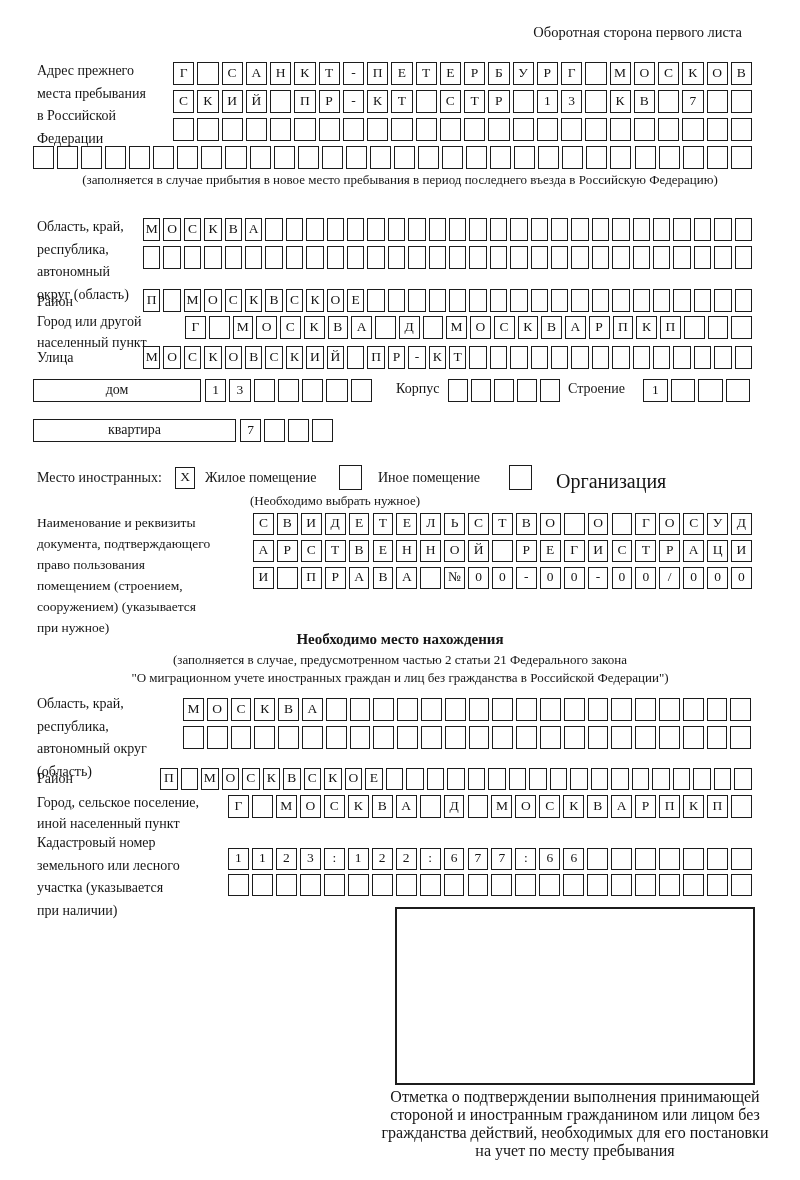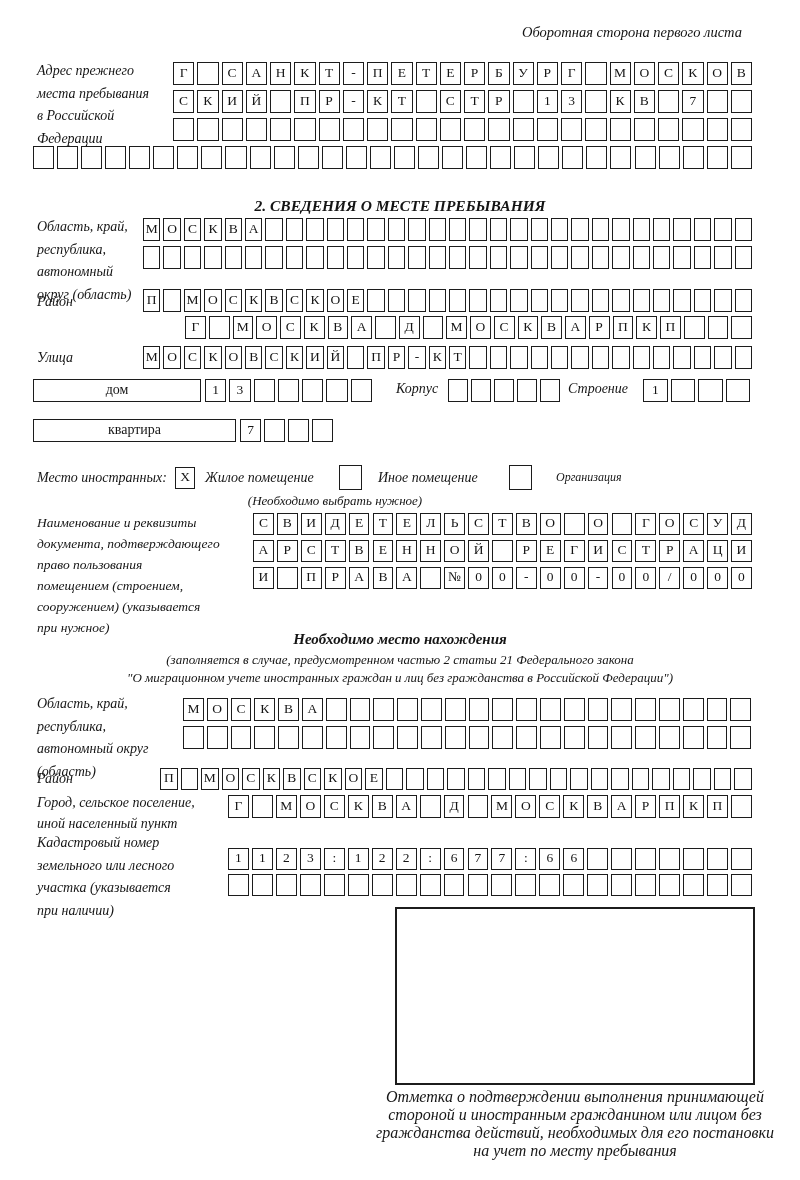--- a/index.html
+++ b/index.html
@@ -1,18 +1,18 @@
 <!DOCTYPE html>
 <html><head>
 <meta charset="utf-8">
 <style>
   html,body{margin:0;padding:0;background:#fff;}
   .page{position:relative;width:800px;height:1180px;background:#ffffff;
         font-family:"Liberation Serif","DejaVu Serif",serif;color:#151515;overflow:hidden;}
-  .abs{position:absolute;font-style:italic;}
+  .abs{position:absolute;}
   .lbl{font-size:14px;line-height:22.5px;white-space:pre-line;}
   .lbl2{font-size:13.5px;line-height:21px;white-space:pre-line;}
   .small{font-size:13px;}
   .center{text-align:center;}
   .bold{font-weight:bold;}
   .cell{position:absolute;border:1.6px solid #1c1c1c;background:#fff;text-align:center;
         font-size:13.5px;box-sizing:border-box;font-family:"Liberation Serif","DejaVu Serif",serif;}
   .labelbox{position:absolute;border:1.6px solid #1c1c1c;box-sizing:border-box;text-align:center;
         font-size:14px;background:#fff;}
   .stamp{position:absolute;border:2px solid #1c1c1c;box-sizing:border-box;background:#fff;}
@@ -21,43 +21,45 @@
 <body>
 
 <div class="page" id="form-page">
 
   <div class="abs" style="top:24px;right:58px;font-size:14.5px;">Оборотная сторона первого листа</div>
 
   <div class="abs lbl" style="left:37px;top:60px;">Адрес прежнего
 места пребывания
 в Российской
 Федерации</div>
-
-  <div class="abs center bold" style="left:0;top:197px;width:800px;font-size:15.5px;">2. СВЕДЕНИЯ О МЕСТЕ ПРЕБЫВАНИЯ</div>
+  <div class="abs small center" style="left:0;top:172px;width:800px;">(заполняется в случае прибытия в новое место пребывания в период последнего въезда в Российскую Федерацию)</div>
+
 
   <div class="abs lbl" style="left:37px;top:216px;">Область, край,
 республика,
 автономный
 округ (область)</div>
   <div class="abs lbl" style="left:37px;top:291px;">Район</div>
+  <div class="abs lbl2" style="left:37px;top:311px;font-size:14px;">Город или другой
+населенный пункт</div>
   <div class="abs lbl" style="left:37px;top:347px;">Улица</div>
 
   <div class="labelbox" style="left:33px;top:379px;width:168px;height:23px;line-height:20px;">дом</div>
   <div class="abs" style="left:396px;top:381px;font-size:14px;">Корпус</div>
   <div class="abs" style="left:568px;top:381px;font-size:14px;">Строение</div>
 
   <div class="labelbox" style="left:33px;top:419px;width:203px;height:23px;line-height:20px;">квартира</div>
 
   <div class="abs" style="left:37px;top:470px;font-size:14px;">Место иностранных:</div>
   <div class="cell" style="left:175px;top:467px;width:20px;height:22px;line-height:18px;">X</div>
   <div class="abs" style="left:205px;top:470px;font-size:14px;">Жилое помещение</div>
   <div class="cell" style="left:339px;top:465px;width:23px;height:25px;line-height:21px;"></div>
   <div class="abs" style="left:378px;top:470px;font-size:14px;">Иное помещение</div>
   <div class="cell" style="left:509px;top:465px;width:23px;height:25px;line-height:21px;"></div>
-  <div class="abs" style="left:556px;top:470px;font-size:12px;">Организация</div>
+  <div class="abs" style="left:556px;top:470px;font-size:20px;">Организация</div>
   <div class="abs small center" style="left:135px;top:493px;width:400px;">(Необходимо выбрать нужное)</div>
 
   <div class="abs lbl2" style="left:37px;top:512px;">Наименование и реквизиты
 документа, подтверждающего
 право пользования
 помещением (строением,
 сооружением) (указывается
 при нужное)</div>
 
   <div class="abs center bold" style="left:0;top:631px;width:800px;font-size:15px;">Необходимо место нахождения</div>

